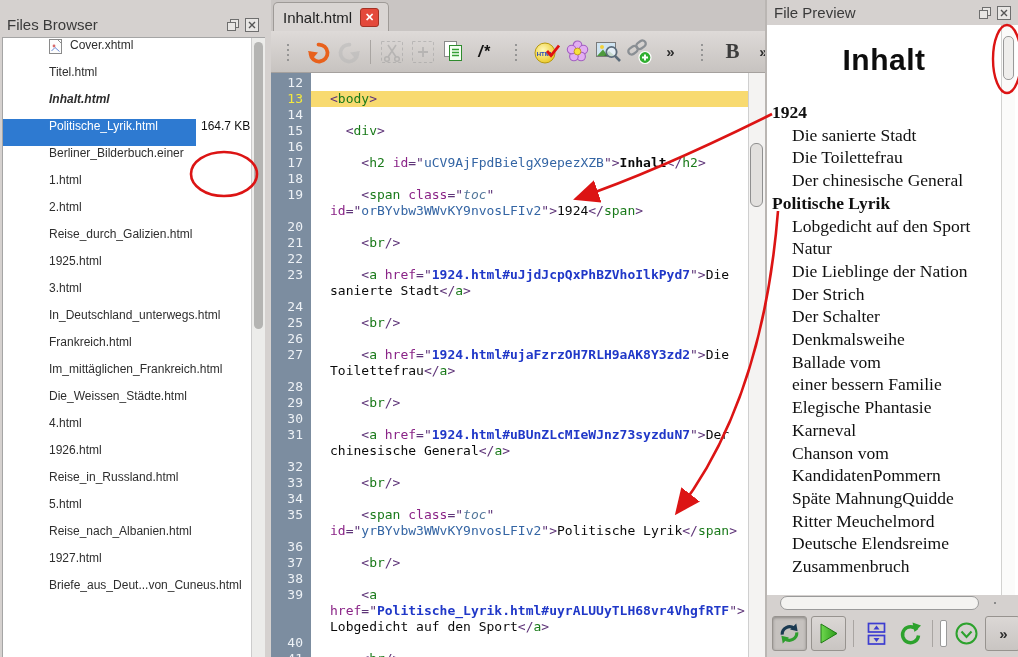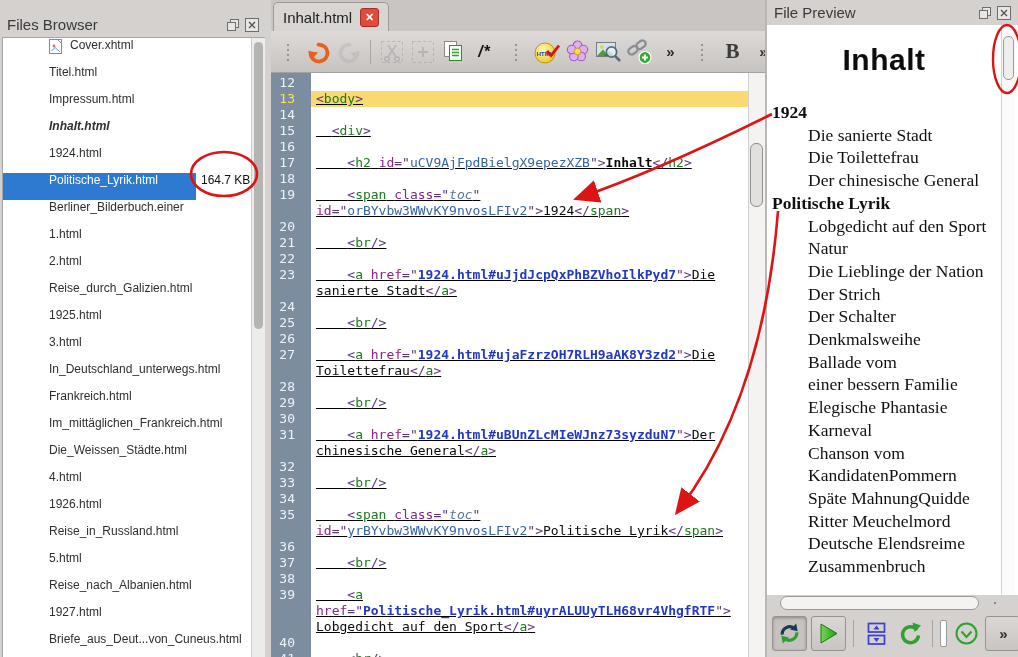--- a/index.html
+++ b/index.html
@@ -39,38 +39,38 @@
   .tsep{width:1px;height:24px;background:#a9a5a2;margin:0 3px;flex:none;}
   .ttext{font-size:15px;font-weight:bold;color:#2d2d2d;}
   .comment-glyph{font-size:16px;font-weight:bold;font-style:italic;color:#141414;letter-spacing:1px;}
   .bold-glyph{font-family:"Liberation Serif",serif;font-size:21px;font-weight:bold;color:#3c3c3c;}
 
   .edit-area{position:absolute;left:0;top:73px;right:0;bottom:0;background:#fff;overflow:hidden;}
   .gutter-bg{position:absolute;left:0;top:0;width:40px;height:100%;background:#7c8da0;}
   .code-rows{position:absolute;left:0;top:2px;right:16px;font-family:"DejaVu Sans Mono","Liberation Mono",monospace;
              font-size:13px;line-height:16px;}
   .crow{display:flex;white-space:pre;}
-  .ln{width:40px;flex:none;text-align:right;padding-right:16px;color:#eef2f6;box-sizing:border-box;}
+  .ln{width:40px;flex:none;text-align:right;padding-right:8px;color:#eef2f6;box-sizing:border-box;}
   .crow.hl .ln{color:#f5ea3d;}
-  .ct{flex:1;padding-left:5px;text-decoration:underline;}
+  .ct{flex:1;padding-left:19px;}
   .crow.hl .ct{background:#f8da70;}
   .sx{color:#0a0a0a;} .sb{color:#0a0a0a;font-weight:bold;}
   .sp{color:#5e3478;} .st{color:#1a7a1a;} .sa{color:#8a2487;}
   .ss{color:#3465a4;} .sh{color:#2038c8;font-weight:bold;} .si{color:#54789b;font-style:italic;}
   .ed-vtrack{position:absolute;right:0;top:0;width:16px;height:100%;background:#f4f3f2;border-left:1px solid #cfcfcf;}
   .ed-vthumb{position:absolute;right:2px;top:70px;width:11px;height:62px;background:#e2e0de;border:1px solid #8f8f8f;border-radius:6px;}
 
   
   .vdiv{position:absolute;left:765px;top:0;width:2px;height:657px;background:#bab6b3;}
   .preview-col{position:absolute;left:767px;top:0;width:251px;height:657px;}
   .pv-content{position:absolute;left:0;top:25px;width:251px;height:570px;background:#fff;overflow:hidden;}
   .pv-heading{margin:18px 17px 0 0;text-align:center;font-size:30px;font-weight:bold;color:#0d0d0d;letter-spacing:.5px;}
   .pv-toc{position:absolute;left:0;top:76px;right:17px;font-family:"Liberation Serif","DejaVu Serif",serif;
           font-size:17.5px;line-height:22.7px;color:#101010;}
-  .toc-item{padding-left:41px;white-space:nowrap;}
+  .toc-item{padding-left:25px;white-space:nowrap;}
   .toc-item.b{padding-left:5px;font-weight:bold;}
   .pv-vtrack{position:absolute;left:234px;top:25px;width:13px;height:570px;background:#fbfbfa;border-left:1px solid #d2d2d0;}
   .pv-vthumb{position:absolute;left:236px;top:36px;width:9px;height:42px;background:#efeeec;border:1px solid #9a9a9a;border-radius:5px;}
   .pv-hthumb{position:absolute;left:13px;top:596px;width:197px;height:12px;background:#f4f3f1;border:1px solid #9a9a9a;border-radius:7px;}
   .pv-hdot{position:absolute;left:227px;top:602px;width:2px;height:2px;background:#8a8a8a;}
   .pv-toolbar{position:absolute;left:0;bottom:2px;width:251px;height:44px;display:flex;align-items:center;gap:4px;padding-left:5px;box-sizing:border-box;}
   .pbtn{width:35px;height:35px;border:1px solid #97938f;border-radius:3px;background:linear-gradient(#dbd7d5,#c9c5c2);
         display:flex;align-items:center;justify-content:center;flex:none;box-sizing:border-box;}
   .pbtn.checked{background:#c6c2bf;box-shadow:inset 0 1px 3px rgba(0,0,0,.3);}
   .pflat{width:30px;height:35px;display:flex;align-items:center;justify-content:center;flex:none;}
@@ -108,28 +108,22 @@
             <rect x="1.5" y="1.5" width="12" height="14" fill="#fdfdfd" stroke="#8a8a8a"></rect>
             <path d="M9.5 1.5 L13.5 5.5" stroke="#8a8a8a"></path>
             <circle cx="6" cy="8" r="1.4" fill="#d86a6a"></circle>
             <path d="M3.5 13 L7 9.5 L11.5 13.5" stroke="#6a8ad8" fill="none"></path>
           </svg></span>
         <span class="file-label">Cover.xhtml</span>
       </div>
       <div class="file-item">
         <span class="file-label">Titel.html</span>
       </div>
-      <div class="file-item">
-        <span class="file-label">Impressum.html</span>
-      </div>
       <div class="file-item open">
         <span class="file-label">Inhalt.html</span>
-      </div>
-      <div class="file-item">
-        <span class="file-label">1924.html</span>
       </div>
       <div class="file-item sel">
         <span class="file-label">Politische_Lyrik.html</span>
         <span class="file-size">164.7 KB</span>
       </div>
       <div class="file-item">
         <span class="file-label">Berliner_Bilderbuch.einer</span>
       </div>
       <div class="file-item">
         <span class="file-label">1.html</span>

